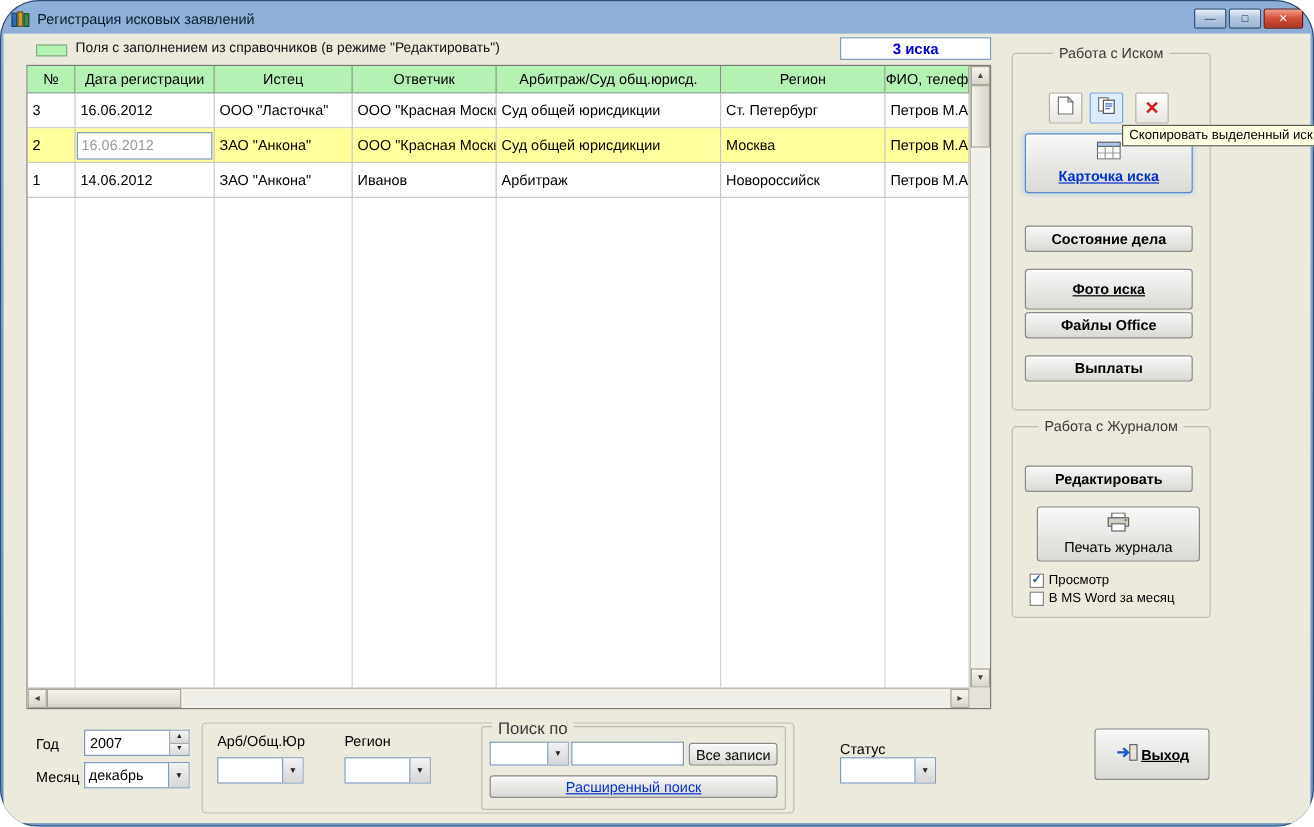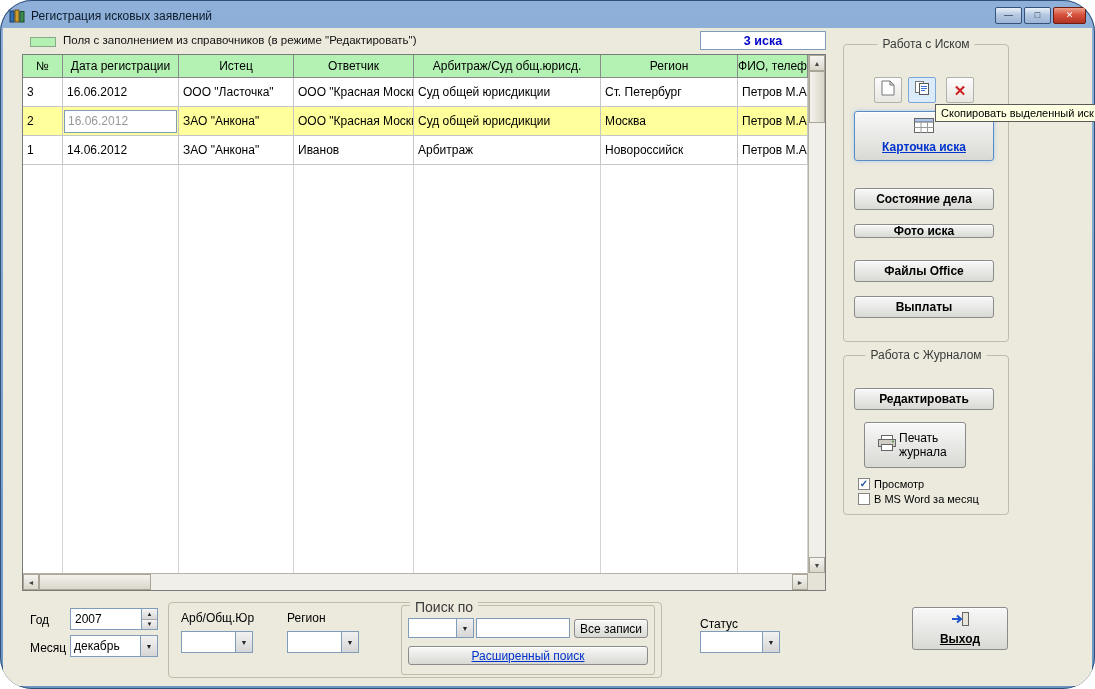--- a/index.html
+++ b/index.html
@@ -66,25 +66,25 @@
   .tooltip { position:absolute; left:932px; top:76px; background:#ffffe1; border:1px solid #5a5a5a; padding:2px 5px;
     font-size:11px; color:#000; white-space:nowrap; z-index:20; }
   
   .btn { position:absolute; border:1px solid #8b8b8b; border-radius:3px;
     background:linear-gradient(#f8f8f8,#eaeae8 45%,#d9d9d4); font-size:12px; color:#000;
     display:flex; align-items:center; justify-content:center; box-shadow:inset 0 1px 0 #fff; }
   .btn-card { left:10px; top:66px; width:140px; height:50px; flex-direction:column; gap:4px;
     border-color:#5a8bc4; box-shadow:0 0 4px #a7c8ea, inset 0 1px 0 #fff; }
   .link-label { color:#0033cc; font-weight:bold; text-decoration:underline; }
   .btn-state { left:10px; top:143px; width:140px; height:22px; font-weight:bold; }
-  .btn-photo { left:10px; top:179px; width:140px; height:14px; font-weight:bold; }
+  .btn-photo { left:10px; top:179px; width:140px; height:34px; font-weight:bold;text-decoration:underline; }
   .btn-files { left:10px; top:215px; width:140px; height:22px; font-weight:bold; }
   .btn-pay  { left:10px; top:251px; width:140px; height:22px; font-weight:bold; }
   .btn-edit { left:10px; top:32px; width:140px; height:22px; font-weight:bold; }
-  .print-btn { left:20px; top:66px; width:102px; height:46px; flex-direction:row; gap:2px;padding-left:12px; }
+  .print-btn { left:20px; top:66px; width:136px; height:46px; flex-direction:column; gap:2px; }
   .chk-row { position:absolute; display:flex; align-items:center; gap:4px; font-size:11px; color:#000; }
   .chk1 { left:14px; top:122px; } .chk2 { left:14px; top:137px; }
   .chk-box { width:12px; height:12px; background:#fff; border:1px solid #858585; display:flex; align-items:center;
     justify-content:center; font-size:10px; font-weight:bold; color:#1c4fa0; line-height:1; }
   
   .small-label { position:absolute; font-size:12px; color:#000; }
   .lbl-year { left:27px; top:585px; } .lbl-month { left:27px; top:613px; }
   .lbl-arb { left:12px; top:8px; } .lbl-region { left:118px; top:8px; }
   .lbl-status { left:697px; top:589px; }
   .field { position:absolute; background:#fff; border:1px solid #7f9db9; display:flex; }
@@ -99,21 +99,21 @@
   .combo-region { left:118px; top:28px; width:72px; height:22px; }
   .combo-search { left:6px; top:12px; width:66px; height:20px; }
   .combo-status { left:697px; top:603px; width:80px; height:22px; }
   .combo-value { flex:1; font-size:12px; padding:3px 3px; overflow:hidden; white-space:nowrap; }
   .combo-btn { width:17px; border-left:1px solid #7f9db9; background:linear-gradient(#f2f2f2,#d6d6d6);
     display:flex; align-items:center; justify-content:center; font-size:7px; color:#222; }
   .input-search { left:74px; top:12px; width:94px; height:20px; }
   .btn-allrec { left:172px; top:13px; width:74px; height:19px; }
   .btn-adv { left:6px; top:40px; width:240px; height:19px; }
   .btn-adv .adv-label { color:#0033cc; text-decoration:underline; font-size:12px; }
-  .exit-btn { left:909px; top:579px; width:96px; height:43px; flex-direction:column; gap:2px; }
+  .exit-btn { left:909px; top:579px; width:96px; height:43px; flex-direction:row; gap:2px; }
   .exit-label { font-weight:bold; text-decoration:underline; }
 </style>
 </head>
 <body>
 
 <div class="window">
 
   <div class="titlebar">
     <span class="app-icon">
       <svg width="16" height="14" viewBox="0 0 16 14">

